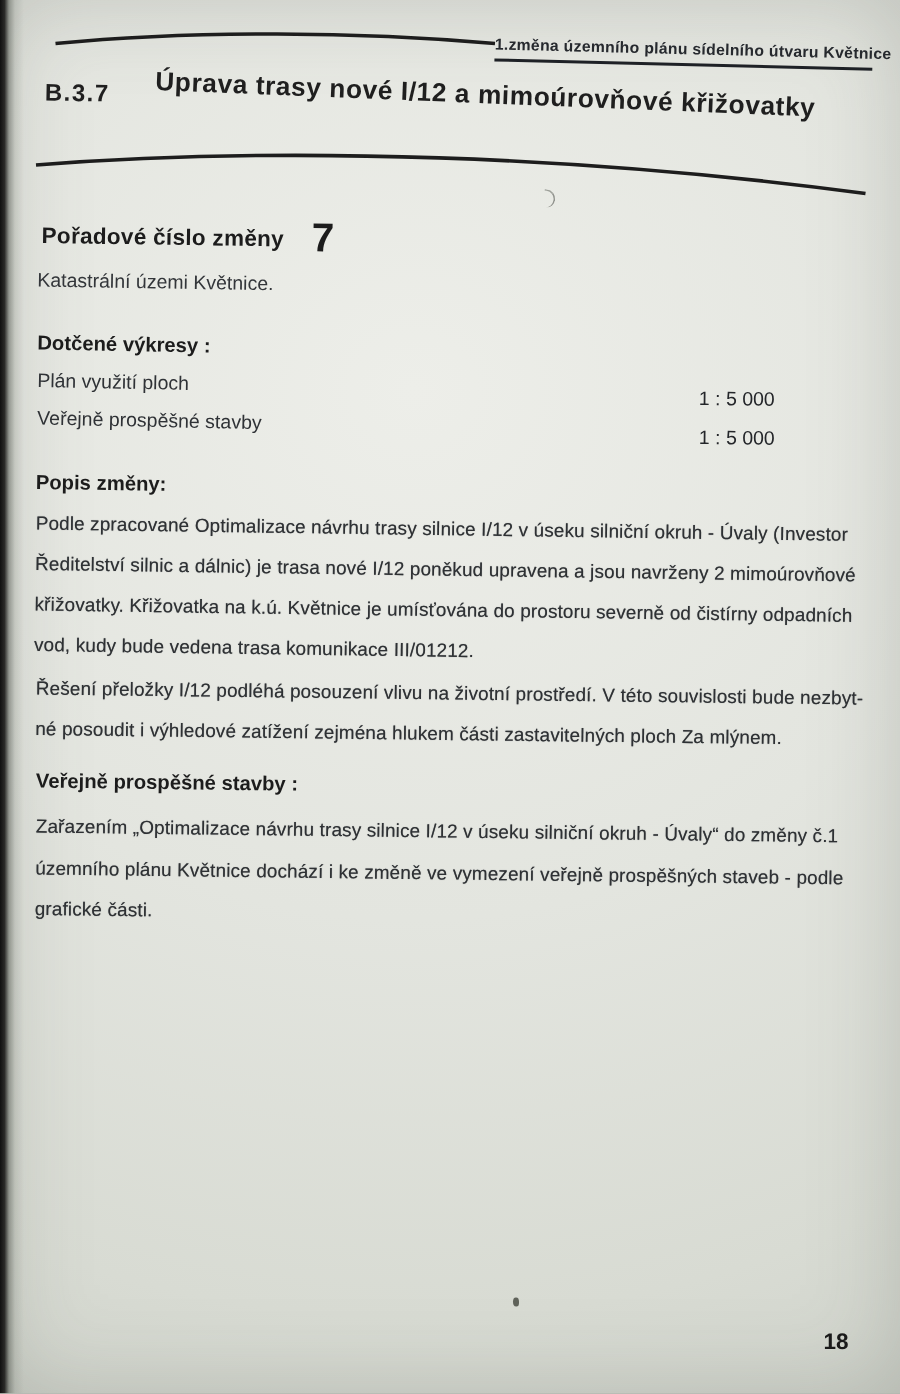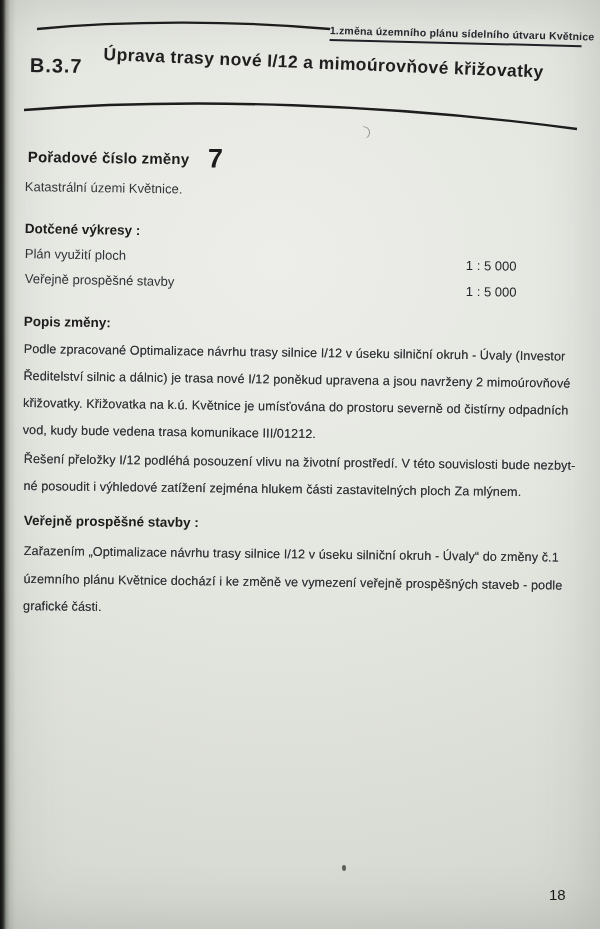--- a/index.html
+++ b/index.html
@@ -28,21 +28,21 @@
     top: 24px; left: 330px; width: 252px;
     font-size: 10.5px; font-weight: bold; color: #26292e;
     letter-spacing: 0.2px;
     border-bottom: 2px solid #1e2126;
     padding-bottom: 3px;
     transform: rotate(1.4deg);
     white-space: nowrap;
   }
   .section-number {
     top: 54px; left: 30px;
-    font-size: 20px; font-weight: bold; color: #1f1f1f;
+    font-size: 16px; font-weight: bold; color: #1f1f1f;
     letter-spacing: 1px;
     transform: rotate(1deg);
   }
   .section-title {
     top: 44px; left: 104px; width: 490px;
     font-size: 17.5px; font-weight: bold; color: #1f1f1f;
     letter-spacing: 0.4px;
     transform: rotate(2.3deg);
     white-space: nowrap;
   }
@@ -62,21 +62,21 @@
   .description-heading { top: 314px; left: 24px; transform: rotate(0.8deg); }
   .para {
     font-size: 12.6px; line-height: 27px; color: #2e3134;
     white-space: pre-line; width: 570px; letter-spacing: 0.1px;
     text-shadow: 0 0 0.5px rgba(70,72,76,0.7);
   }
   .description-para-1 { top: 336px; left: 24px; transform: rotate(0.8deg); }
   .description-para-2 { top: 446px; left: 24px; transform: rotate(0.7deg); }
   .public-works-heading { top: 513px; left: 24px; transform: rotate(0.7deg); }
   .public-works-para { top: 538px; left: 24px; transform: rotate(0.7deg); line-height: 27.5px; }
-  .page-number { top: 886px; left: 549px; font-size: 15px; font-weight: normal; color: #1a1a1a; }
+  .page-number { top: 886px; left: 549px; font-size: 15px; font-weight: bold; color: #1a1a1a; }
   .ink-speck {
     top: 865px; left: 342px; width: 4px; height: 6px;
     background: #4a4c44; border-radius: 50% 50% 45% 55%;
     opacity: 0.85;
   }
   .stray-mark {
     top: 126px; left: 363px; width: 7px; height: 11px;
     border-right: 1.6px solid rgba(85,88,82,0.6);
     border-top: 1.6px solid rgba(85,88,82,0.5);
     border-radius: 0 7px 6px 0;

